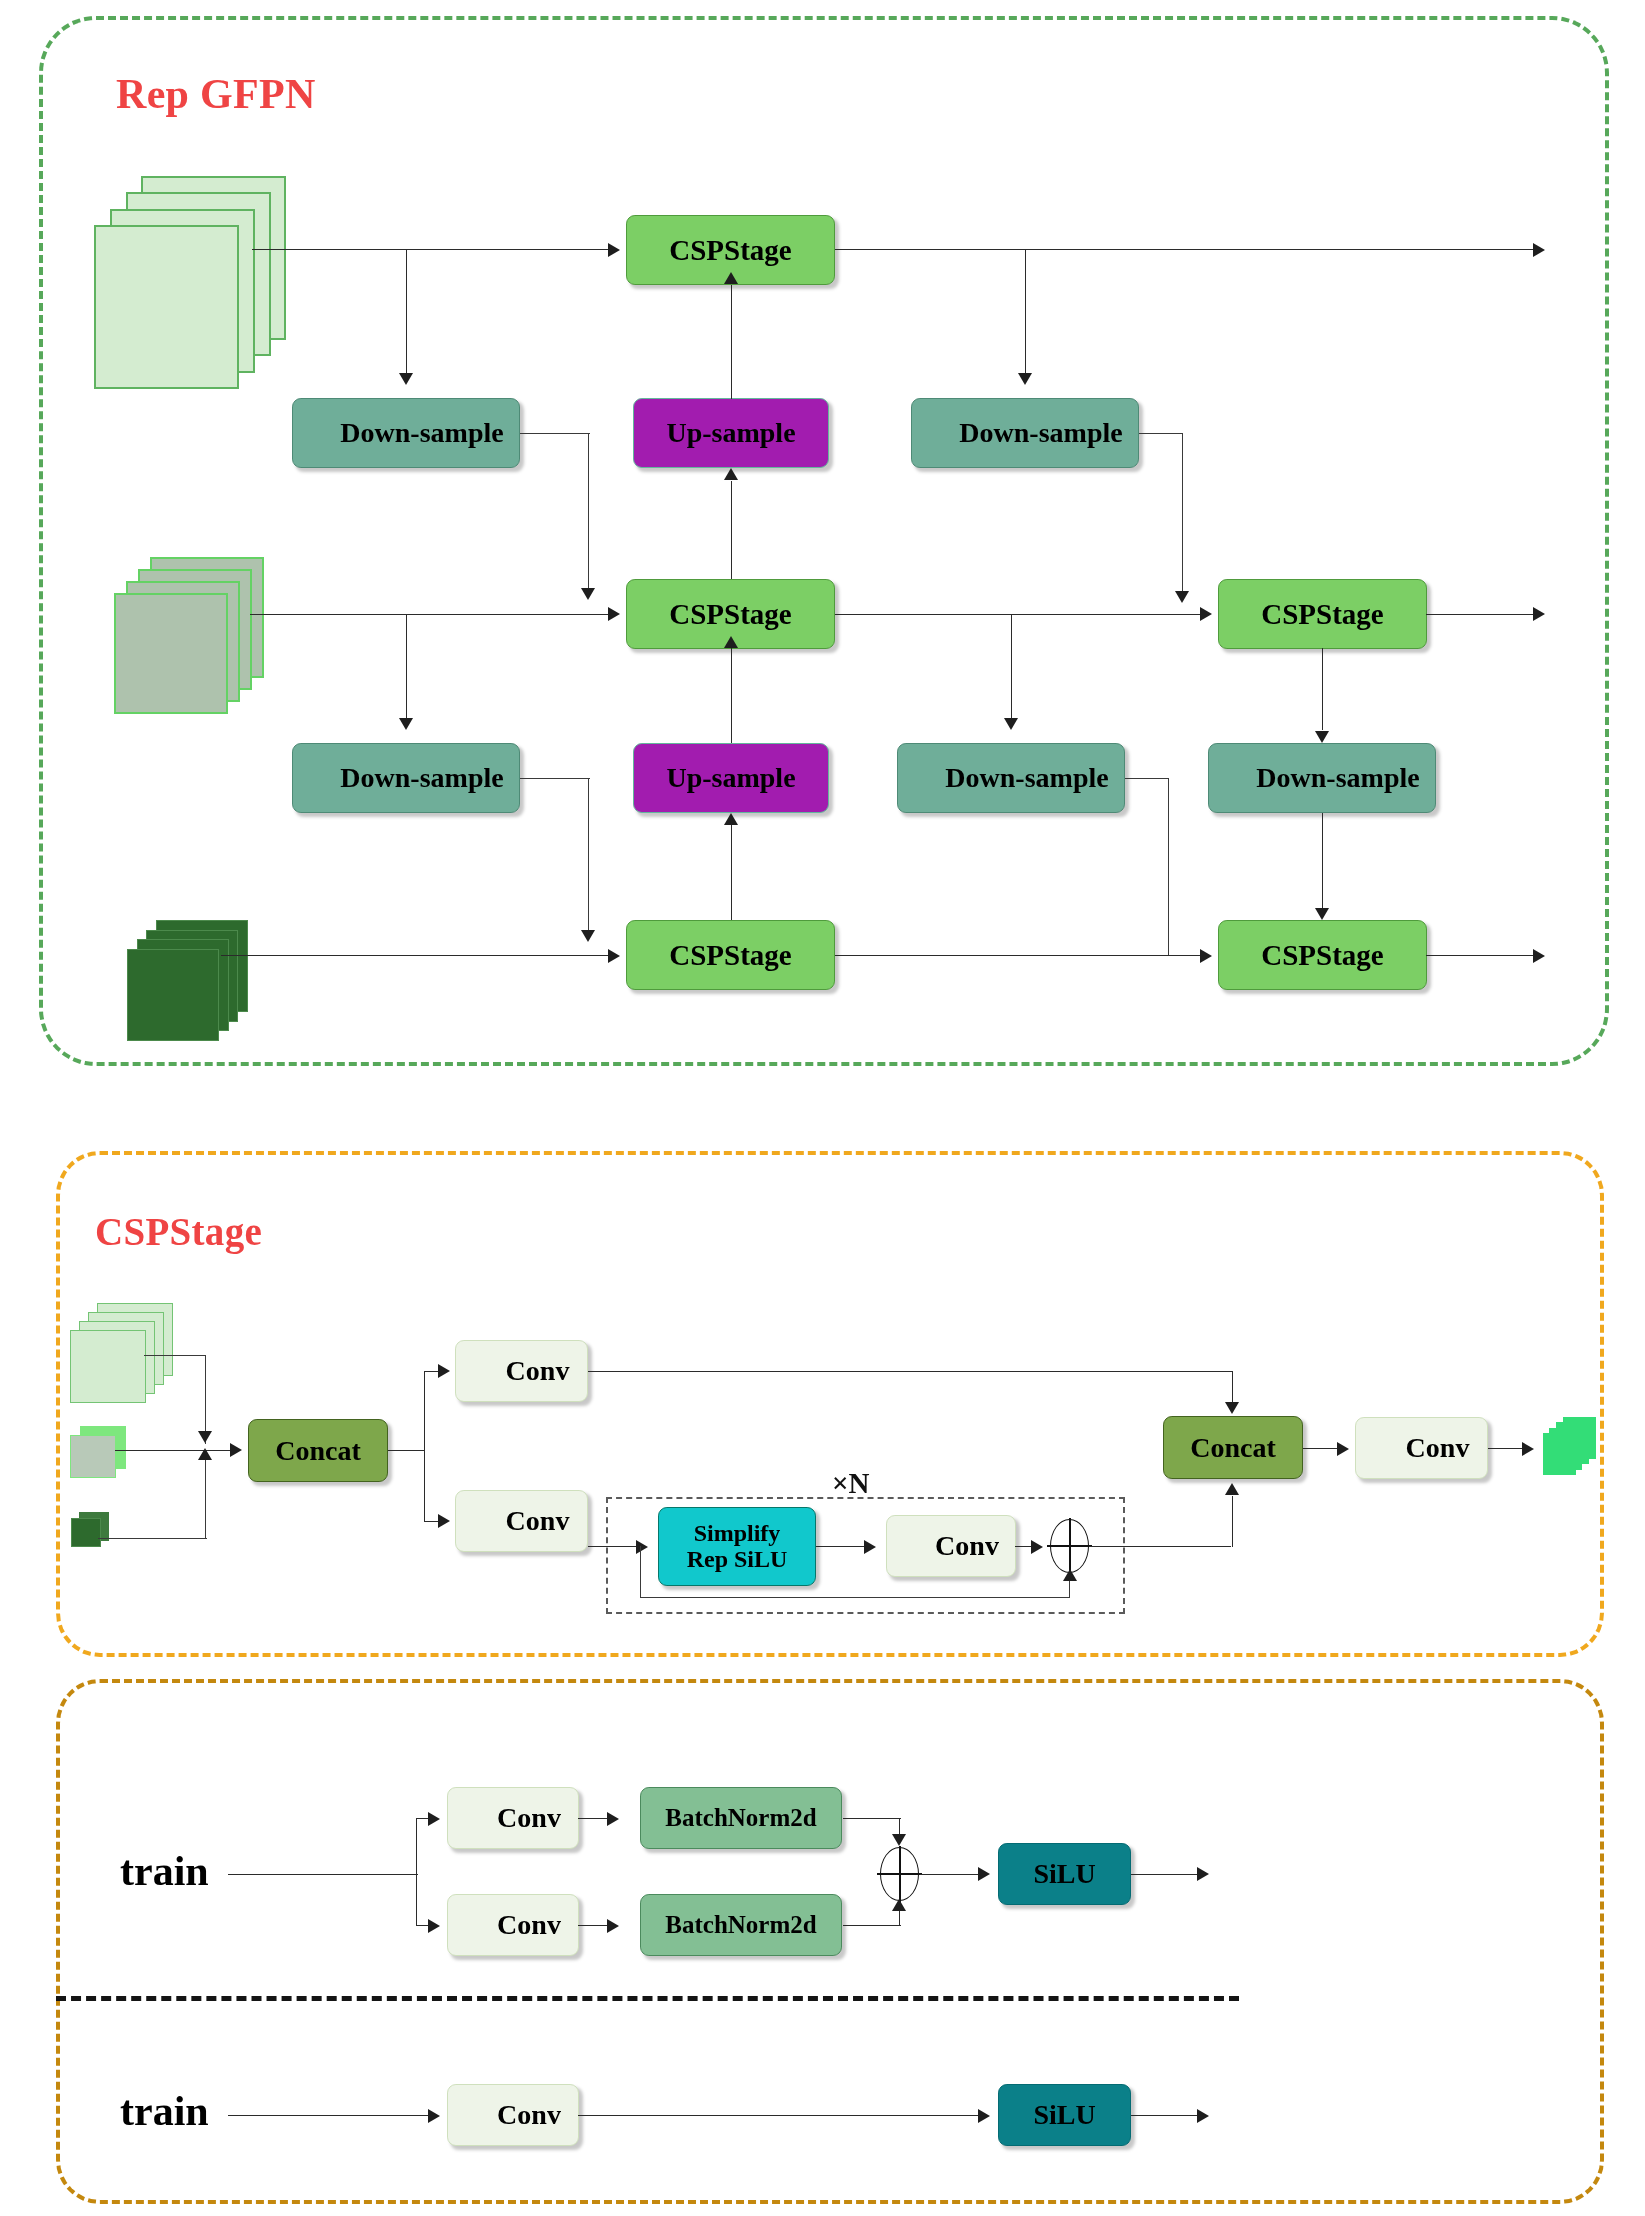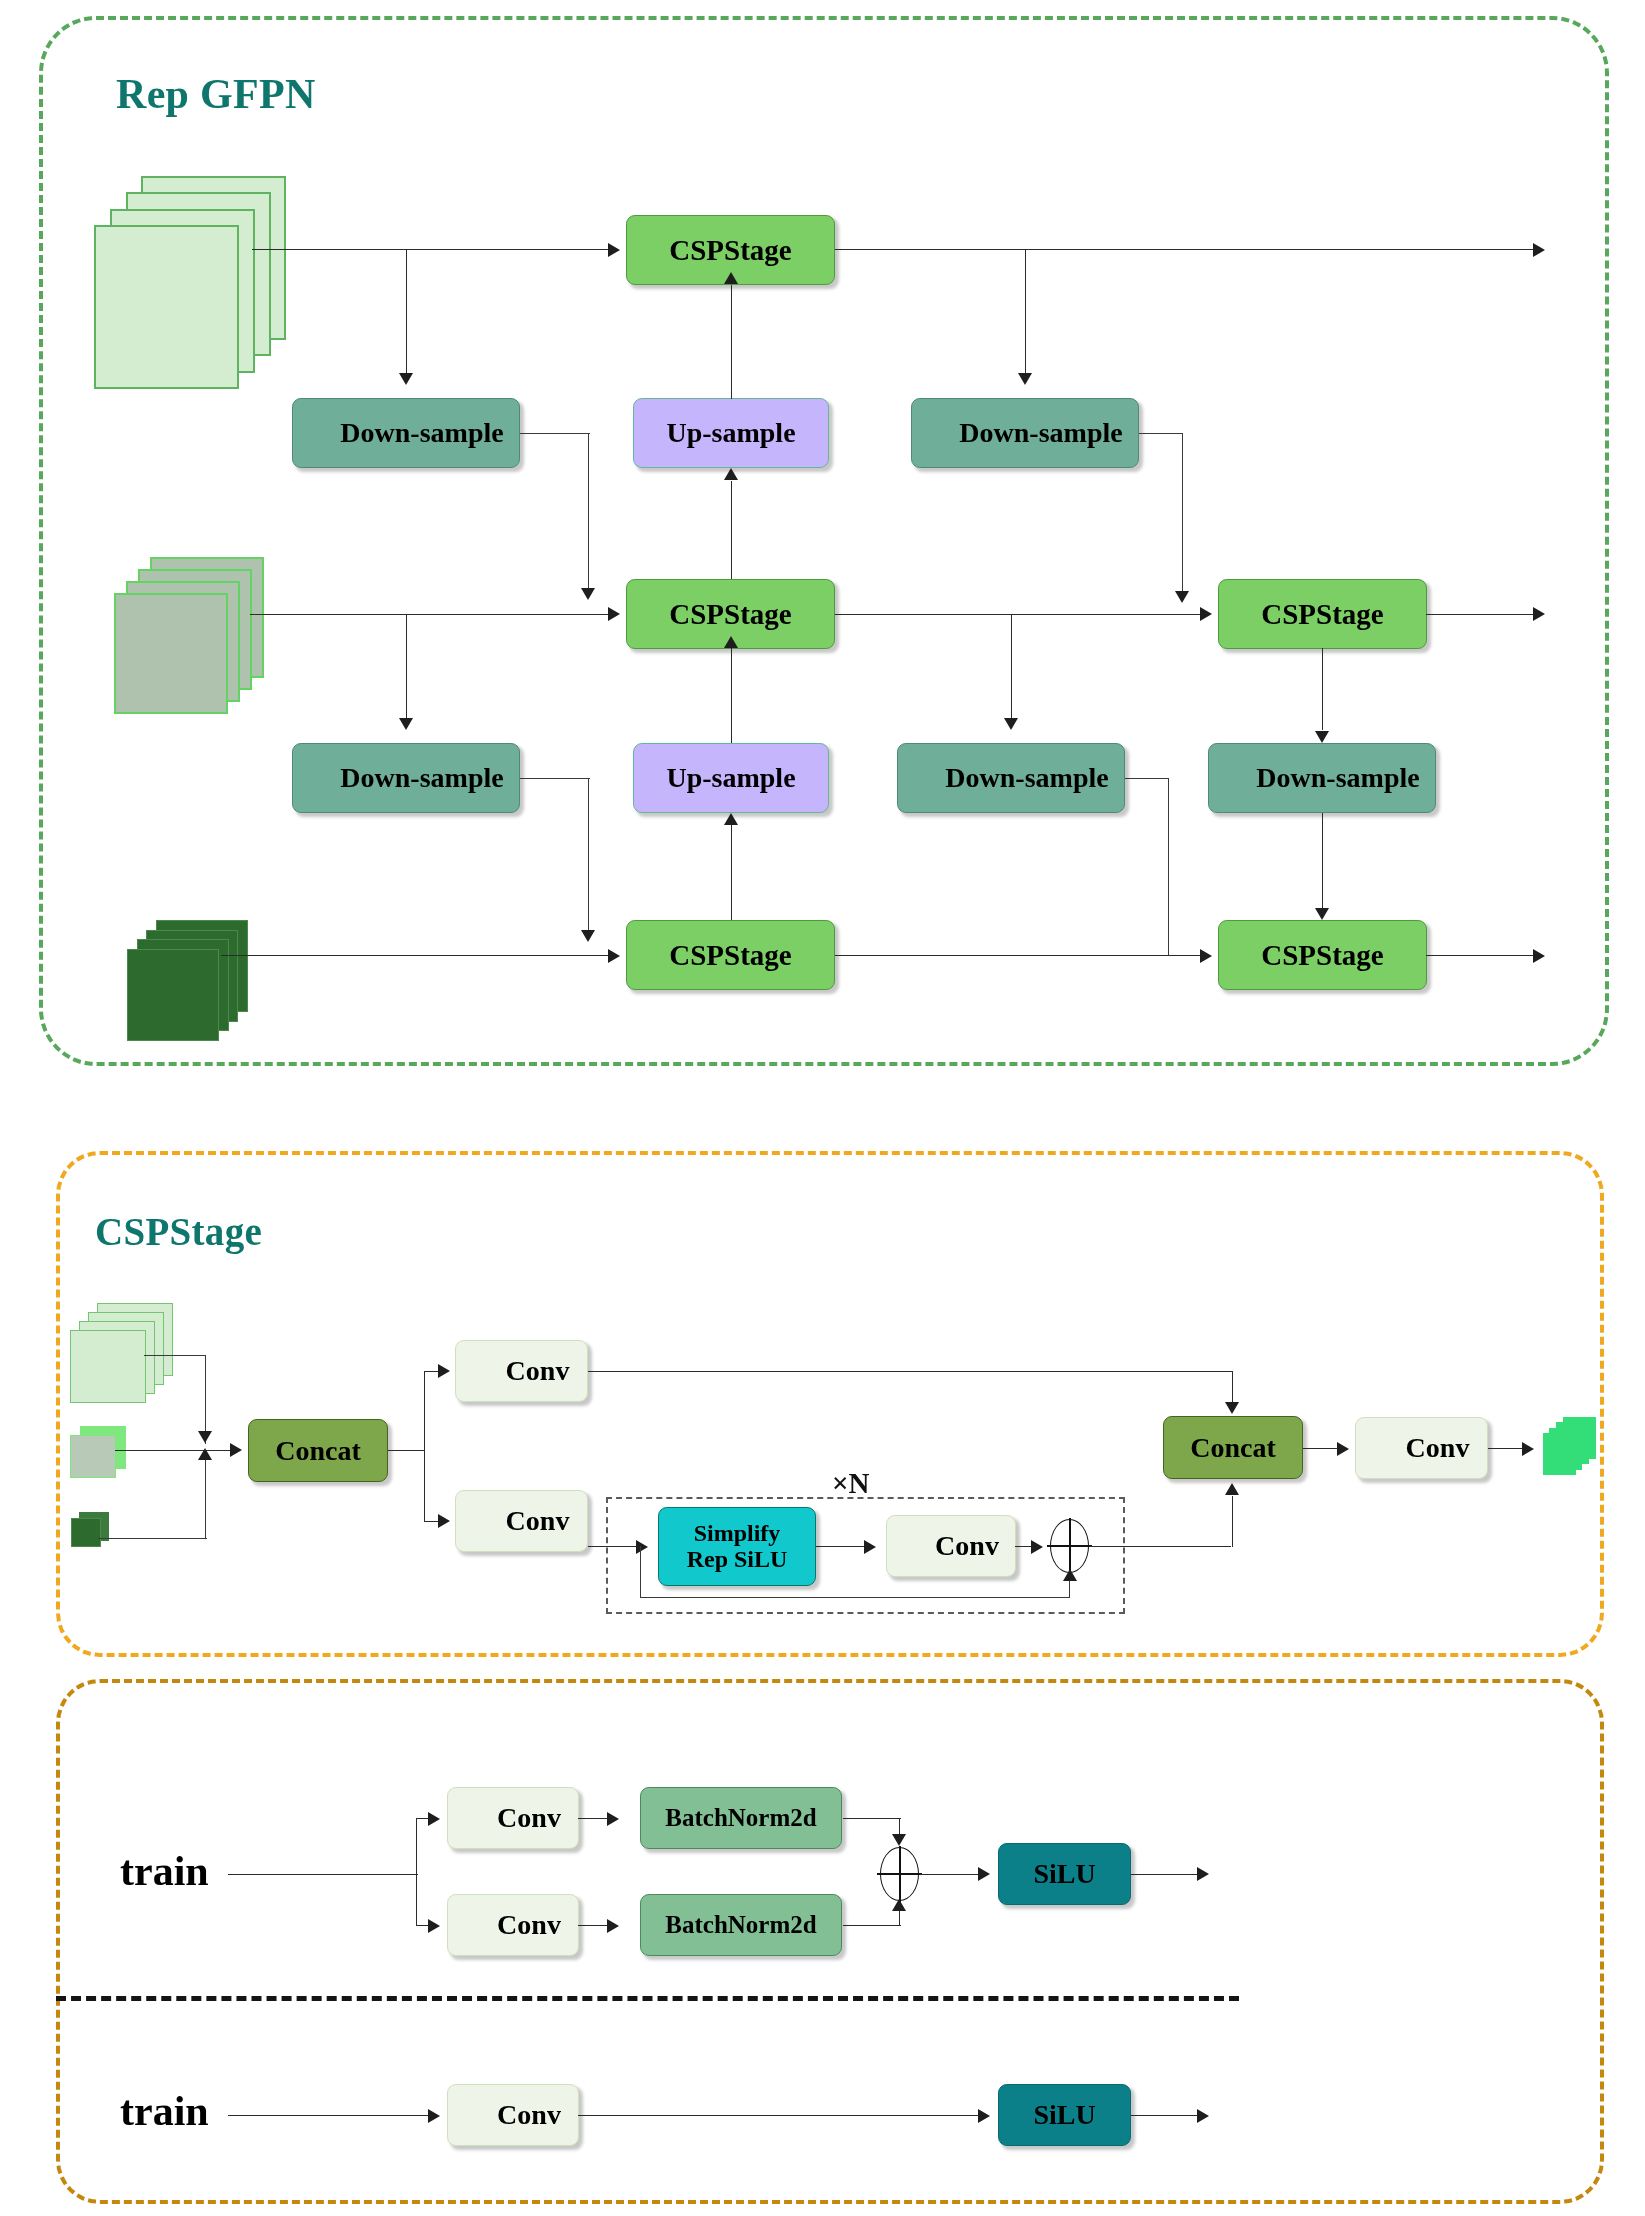--- a/index.html
+++ b/index.html
@@ -5,31 +5,31 @@
   html,body{margin:0;padding:0;background:#ffffff;}
   body{font-family:"Liberation Serif", serif;}
   #page{position:relative;width:1645px;height:2216px;background:#fff;overflow:hidden;}
 
   
   .section{position:absolute;box-sizing:border-box;background:transparent;}
   .sec-gfpn{border:4.4px dashed #57a85a;border-radius:57px;}
   .sec-csp{border:4.4px dashed #f0a81e;border-radius:44px;}
   .sec-srb{border:4.4px dashed #c4880e;border-radius:44px;}
 
-  .sec-title{position:absolute;font-weight:700;color:#0f766e;white-space:nowrap;
+  .sec-title{position:absolute;font-weight:700;color:#ef4444;white-space:nowrap;
              font-family:"Liberation Serif", serif;letter-spacing:0.3px;}
 
   
   .node{position:absolute;box-sizing:border-box;display:flex;align-items:center;
         justify-content:center;text-align:center;border-radius:8.9px;
         font-family:"Liberation Serif", serif;font-weight:700;color:#000;
         line-height:1.05;box-shadow:3.2px 3.8px 3.2px rgba(0,0,0,.22);}
   .n-csp{background:#7ccf65;border:1.9px solid #4f9b3c;}
   .n-down{background:#6fae99;border:1.9px solid #4e8a76;padding-left:32px;}
-  .n-up{background:#c4b5fd;border:1.9px solid #63b79c;}
+  .n-up{background:#a21caf;border:1.9px solid #63b79c;}
   .n-concat{background:#7ea74b;border:1.9px solid #43631f;}
   .n-conv{background:#eef4e8;border:1.9px solid #cfe0bd;padding-left:32px;}
   .n-bn{background:#83bf94;border:1.9px solid #4b8a5d;}
   .n-silu{background:#0b8089;border:1.9px solid #046b73;}
   .n-srb{background:#11c8cc;border:1.9px solid #07776a;}
 
   
   .stack{position:absolute;}
   .stack .sheet{position:absolute;box-sizing:border-box;}
 

